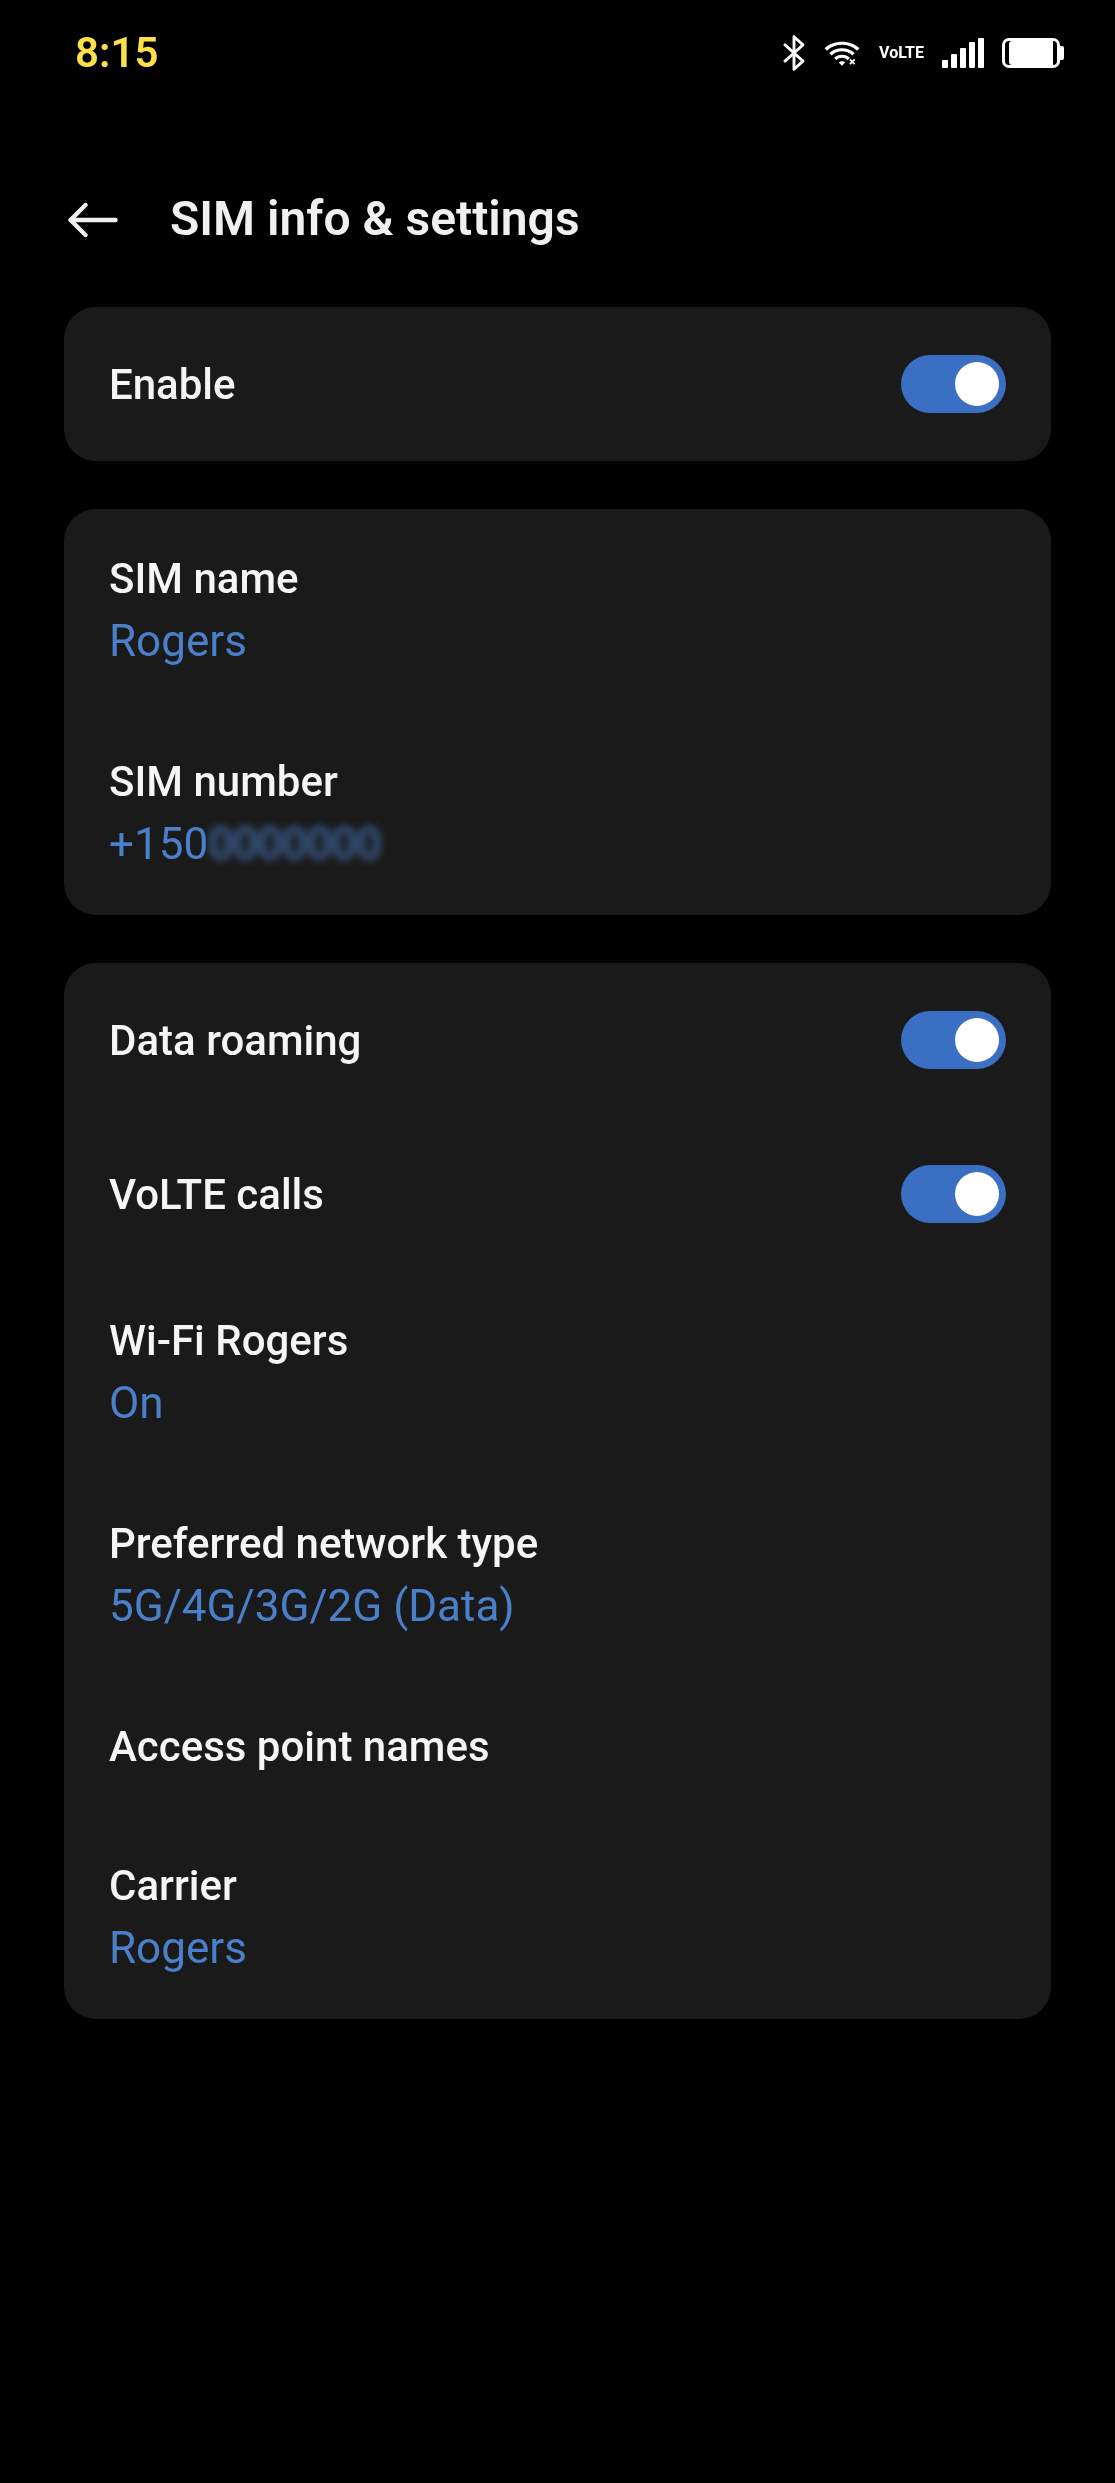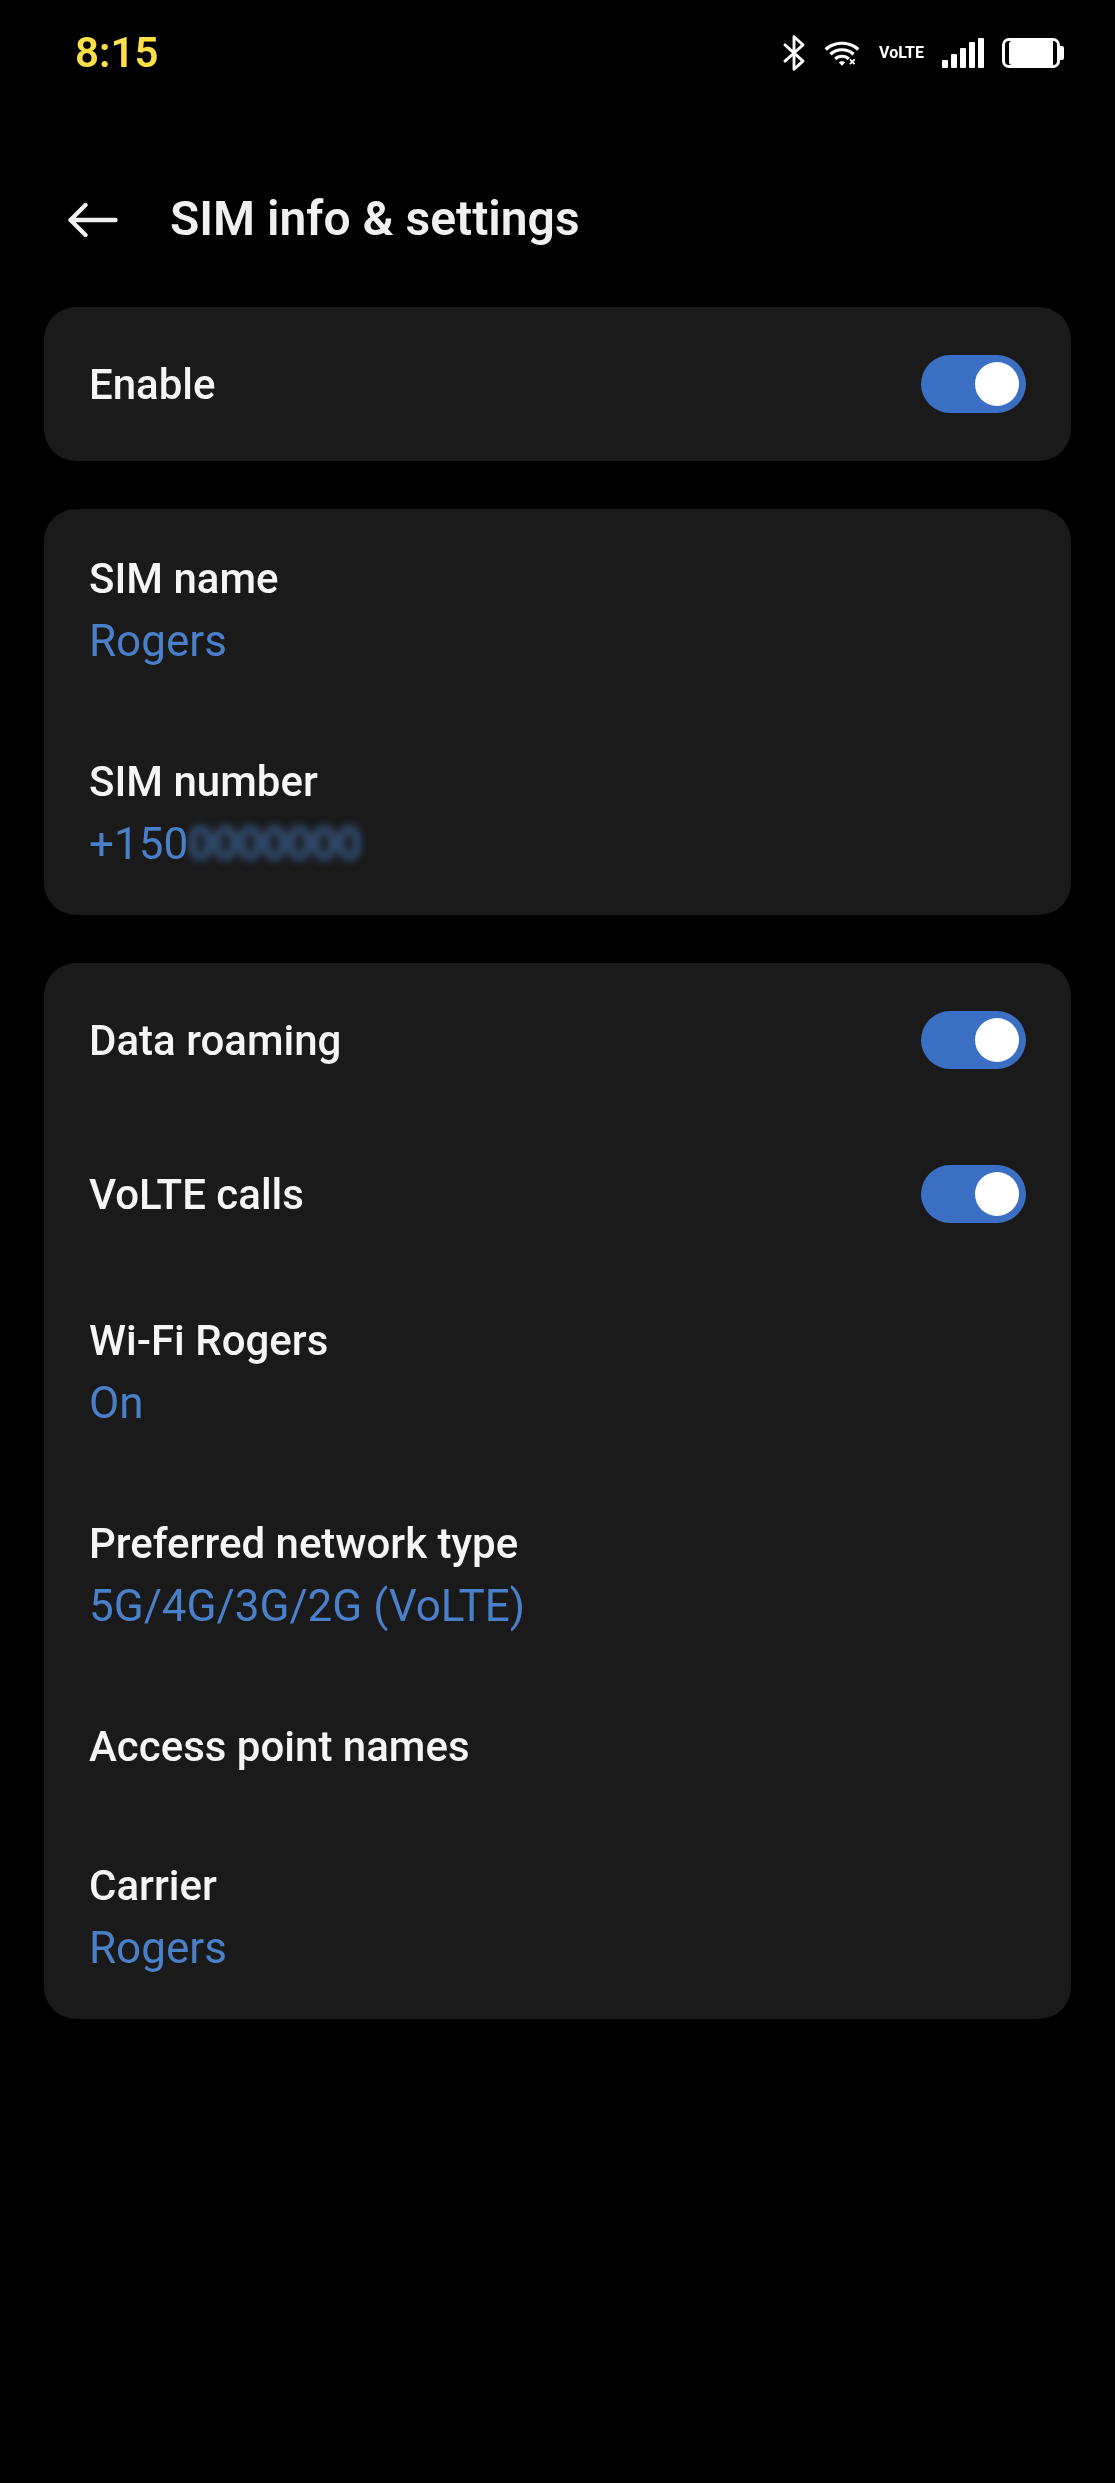--- a/index.html
+++ b/index.html
@@ -49,21 +49,21 @@
       display: flex;
       align-items: center;
       justify-content: center;
     }
     .page-title {
       font-size: 48px;
       font-weight: 600;
       color: #f0f0f0;
     }
     .content {
-      padding: 0 44px;
+      padding: 0 64px;
     }
     .card {
       background: #1a1a1a;
       border-radius: 32px;
       padding: 0;
       margin-bottom: 48px;
     }
     .row {
       display: flex;
       justify-content: space-between;
@@ -233,21 +233,21 @@
       <div class="toggle">
         <div class="toggle-knob"></div>
       </div>
     </div>
     <div class="row-stacked">
       <div class="row-title">Wi-Fi Rogers</div>
       <div class="row-value">On</div>
     </div>
     <div class="row-stacked">
       <div class="row-title">Preferred network type</div>
-      <div class="row-value">5G/4G/3G/2G (VoLTE)</div>
+      <div class="row-value">5G/4G/3G/2G (Data)</div>
     </div>
     <div class="row-stacked">
       <div class="row-title">Access point names</div>
     </div>
     <div class="row-stacked">
       <div class="row-title">Carrier</div>
       <div class="row-value">Rogers</div>
     </div>
   </div>
 

